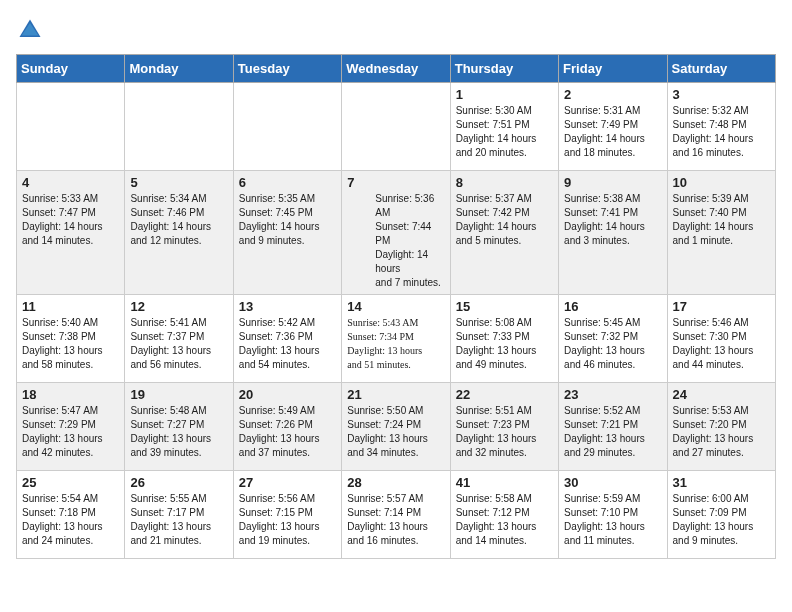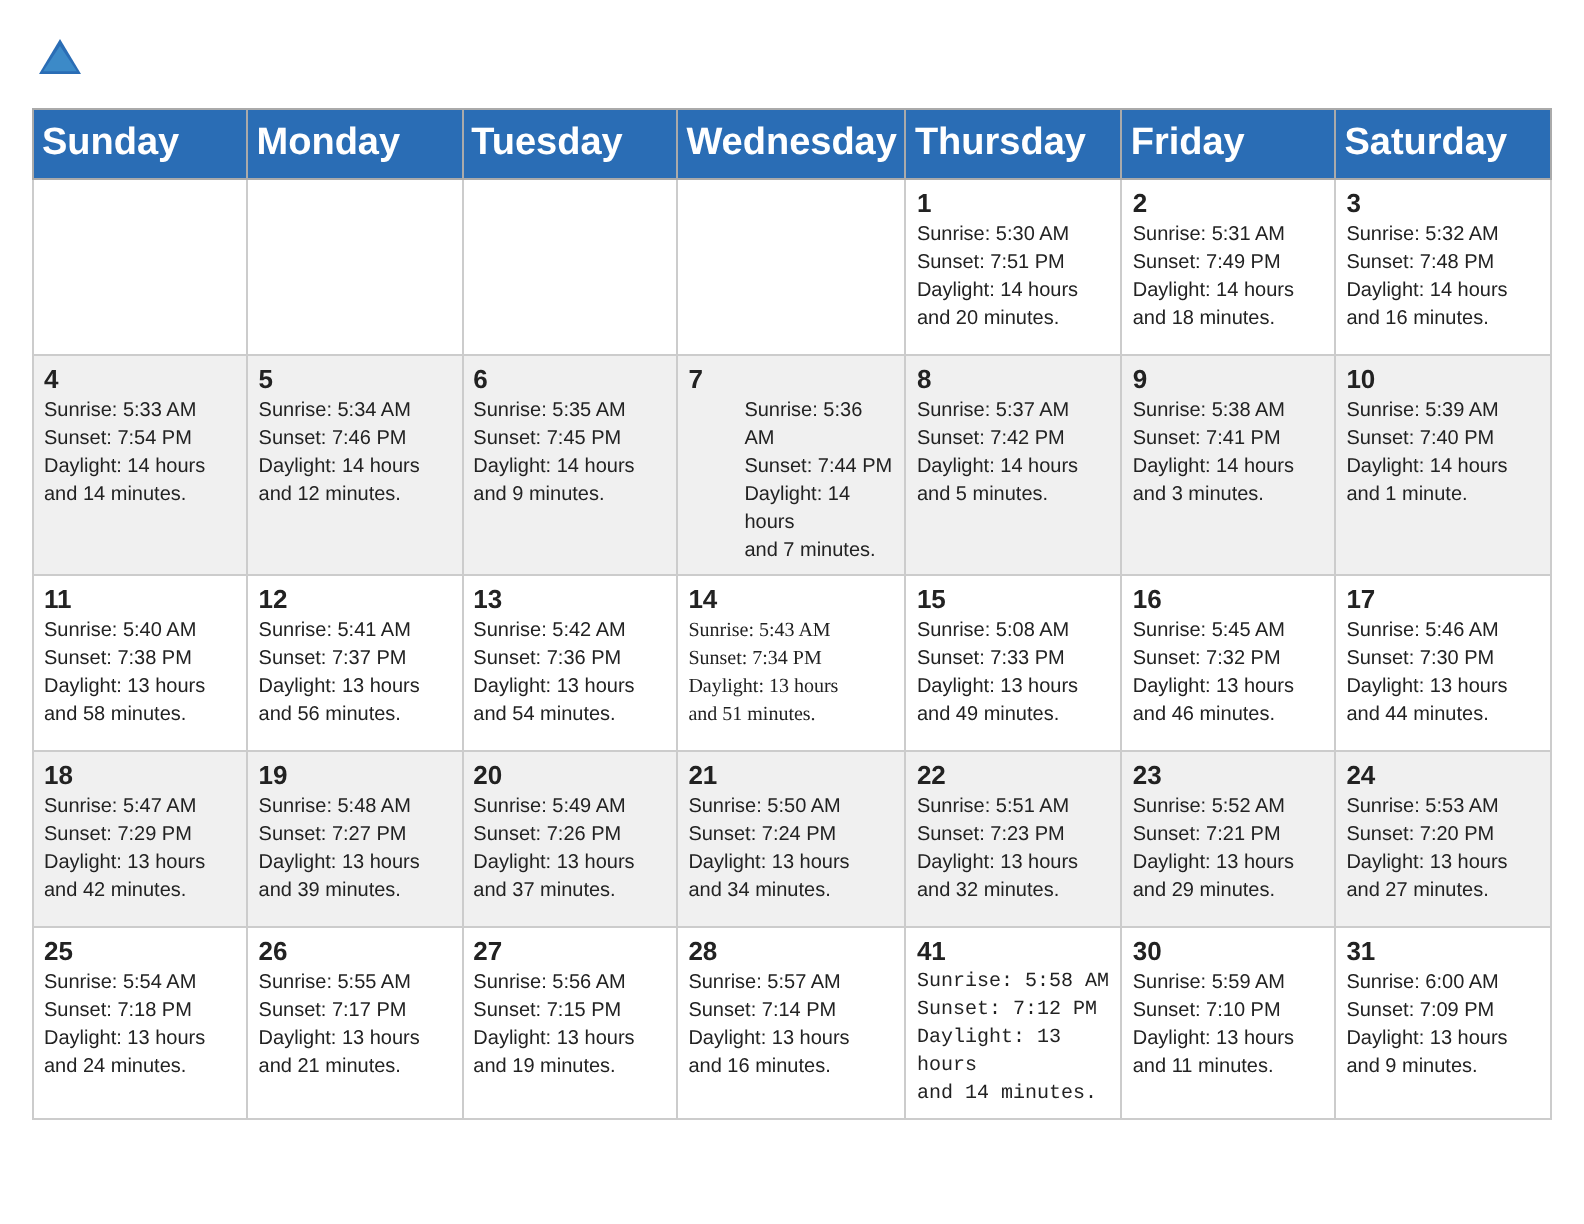--- a/index.html
+++ b/index.html
@@ -27,21 +27,21 @@
       width: 28px;
       height: 28px;
     }
     .title-block { text-align: right; }
     .month-year { font-size: 42px; font-weight: normal; color: #333; line-height: 1; }
     .location { font-size: 18px; color: #555; margin-top: 4px; }
     .calendar { width: 100%; border-collapse: collapse; }
     .calendar th {
       background: #2a6db5;
       color: #fff;
-      font-size: 19px;
+      font-size: 13px;
       font-weight: bold;
       padding: 6px 4px;
       text-align: left;
       border: 1px solid #aaa;
     }
     .calendar td {
       border: 1px solid #ccc;
       vertical-align: top;
       padding: 4px 5px;
       font-size: 11px;
@@ -123,21 +123,21 @@
           <div class="day-info" style="white-space: pre-line;">Sunrise: 5:32 AM
 Sunset: 7:48 PM
 Daylight: 14 hours
 and 16 minutes.</div>
         </td>
       </tr>
       <tr class="week-row alt-row">
         <td>
           <span class="day-num">4</span>
           <div class="day-info" style="white-space: pre-line;">Sunrise: 5:33 AM
-Sunset: 7:54 PM
+Sunset: 7:47 PM
 Daylight: 14 hours
 and 14 minutes.</div>
         </td>
         <td>
           <span class="day-num">5</span>
           <div class="day-info" style="white-space: pre-line;">Sunrise: 5:34 AM
 Sunset: 7:46 PM
 Daylight: 14 hours
 and 12 minutes.</div>
         </td>
@@ -303,21 +303,21 @@
         </td>
         <td>
           <span class="day-num">28</span>
           <div class="day-info" style="white-space: pre-line;">Sunrise: 5:57 AM
 Sunset: 7:14 PM
 Daylight: 13 hours
 and 16 minutes.</div>
         </td>
         <td>
           <span class="day-num">41</span>
-          <div class="day-info" style="white-space: pre-line; font-family: Liberation Mono, monospace;">Sunrise: 5:58 AM
+          <div class="day-info" style="white-space: pre-line;">Sunrise: 5:58 AM
 Sunset: 7:12 PM
 Daylight: 13 hours
 and 14 minutes.</div>
         </td>
         <td>
           <span class="day-num">30</span>
           <div class="day-info" style="white-space: pre-line;">Sunrise: 5:59 AM
 Sunset: 7:10 PM
 Daylight: 13 hours
 and 11 minutes.</div>

